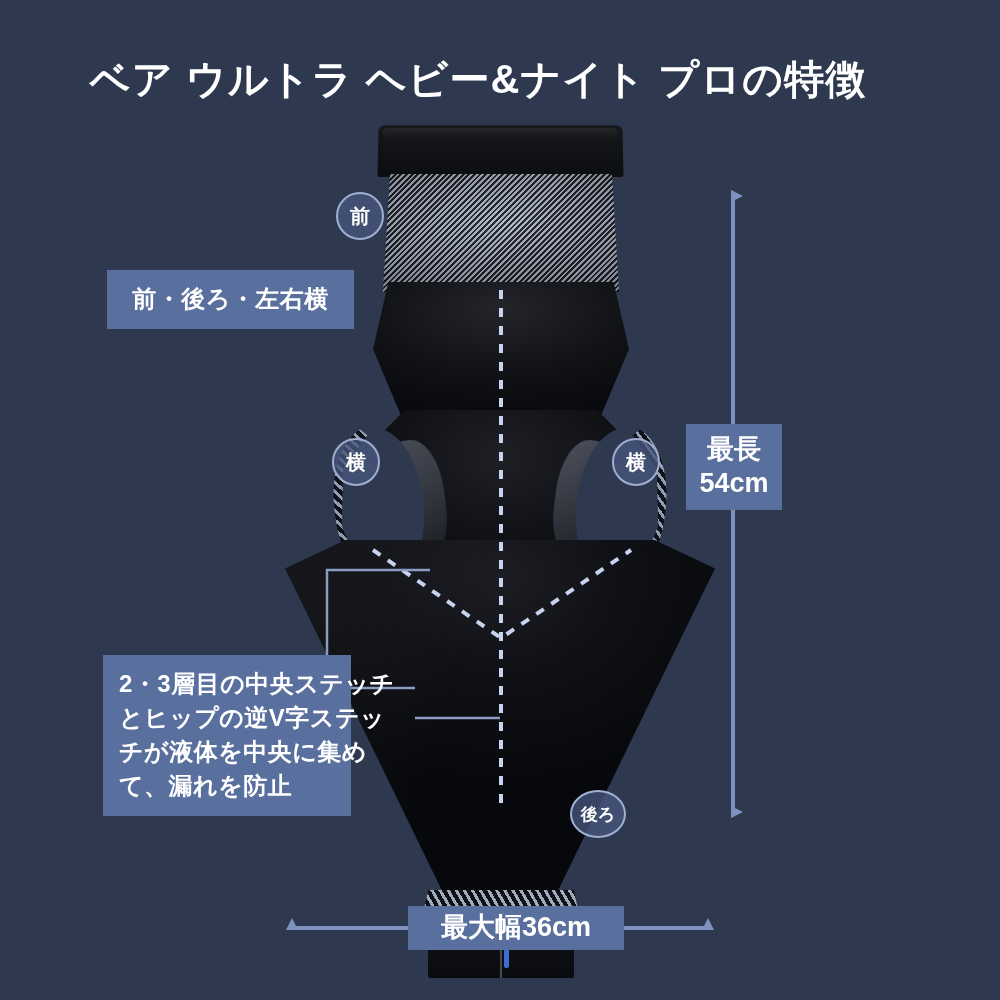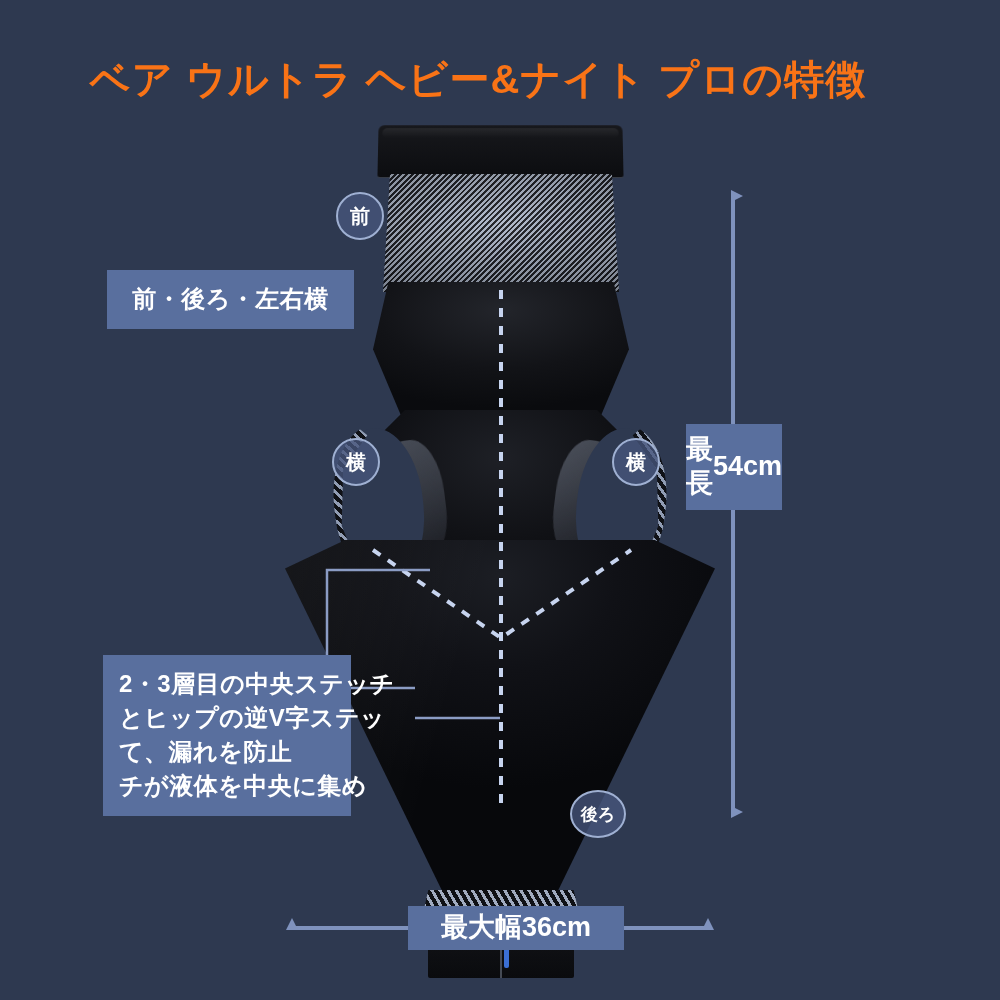--- a/index.html
+++ b/index.html
@@ -8,21 +8,21 @@
     background:#2e3950;
     font-family:"Liberation Sans","DejaVu Sans",sans-serif;
     overflow:hidden;
   }
   #stage{position:relative;width:1000px;height:1000px;background:#2e3950;}
 
   
   #page-title{
     position:absolute;left:0;top:52px;width:956px;
     text-align:center;
-    color:#f97316;
+    color:#ffffff;
     font-size:40px;
     font-weight:700;
     letter-spacing:1px;
     white-space:nowrap;
   }
 
   
   #product{
     position:absolute;left:255px;top:110px;width:490px;height:760px;
   }
@@ -201,21 +201,21 @@
 
   
   #leader-svg{position:absolute;left:0;top:0;width:1000px;height:1000px;}
 
   
   .measure-label{
     position:absolute;
     background:#596f9e;
     color:#fff;
     font-weight:700;
-    display:flex;flex-direction:row;
+    display:flex;flex-direction:column;
     align-items:center;justify-content:center;
     line-height:1.25;
     box-sizing:border-box;
   }
   #label-length{
     left:686px;top:424px;width:96px;height:86px;
     font-size:27px;
   }
   #label-width{
     left:408px;top:906px;width:216px;height:44px;
@@ -303,22 +303,22 @@
   <div class="badge" id="badge-side-right">横</div>
   <div class="badge" id="badge-back">後ろ</div>
 
   <div class="callout" id="callout-waterproof">
     <span class="line">前・後ろ・左右横</span>
   </div>
 
   <div class="callout" id="callout-stitch">
     <span class="line">2・3層目の中央ステッチ</span>
     <span class="line">とヒップの逆V字ステッ</span>
+    <span class="line">チが液体を中央に集め</span>
     <span class="line">て、漏れを防止</span>
-    <span class="line">チが液体を中央に集め</span>
   </div>
 
   <div class="measure-label" id="label-length">
     <span>最長</span>
     <span>54cm</span>
   </div>
 
   <div class="measure-label" id="label-width">
     <span>最大幅36cm</span>
   </div>

